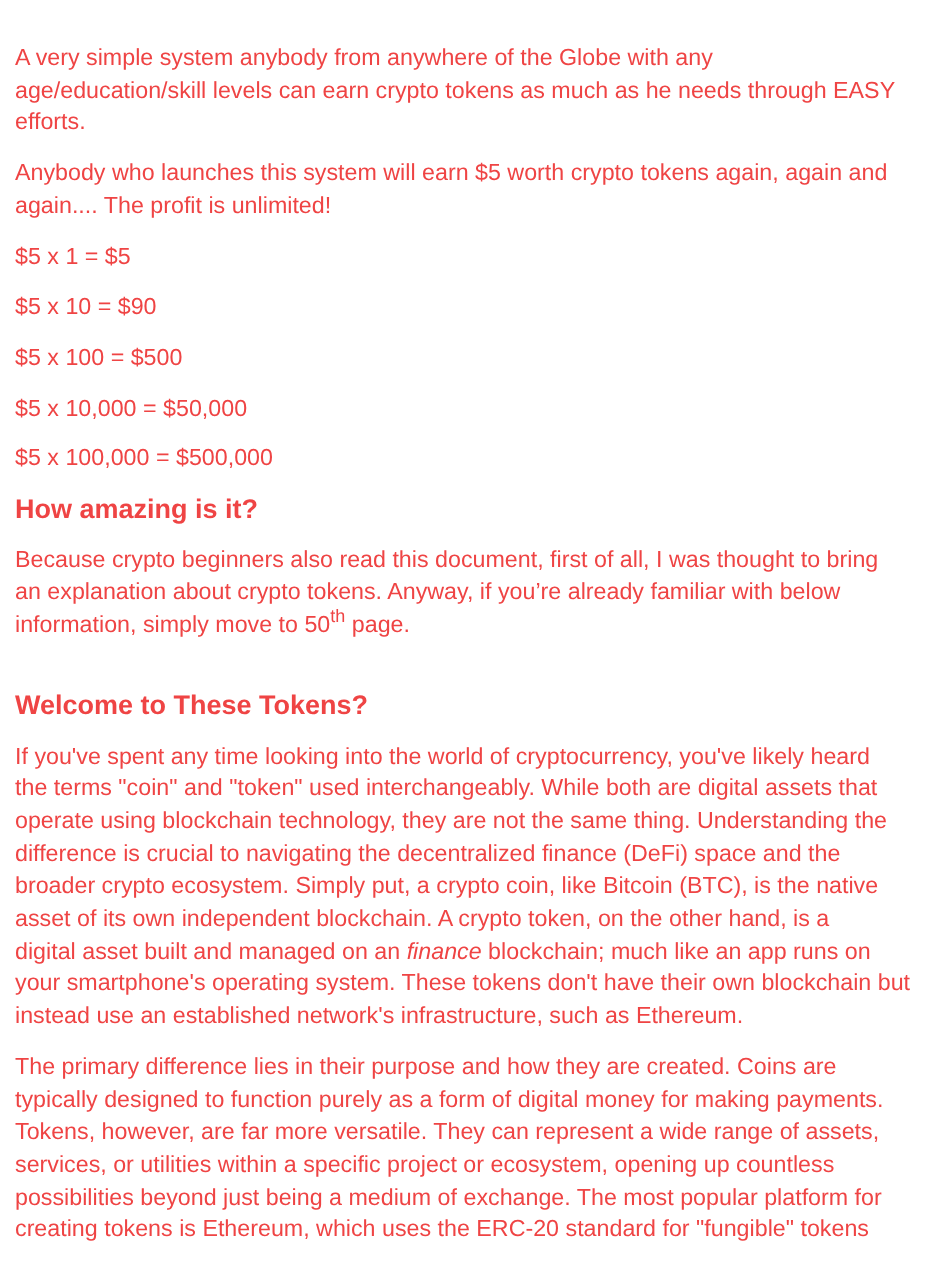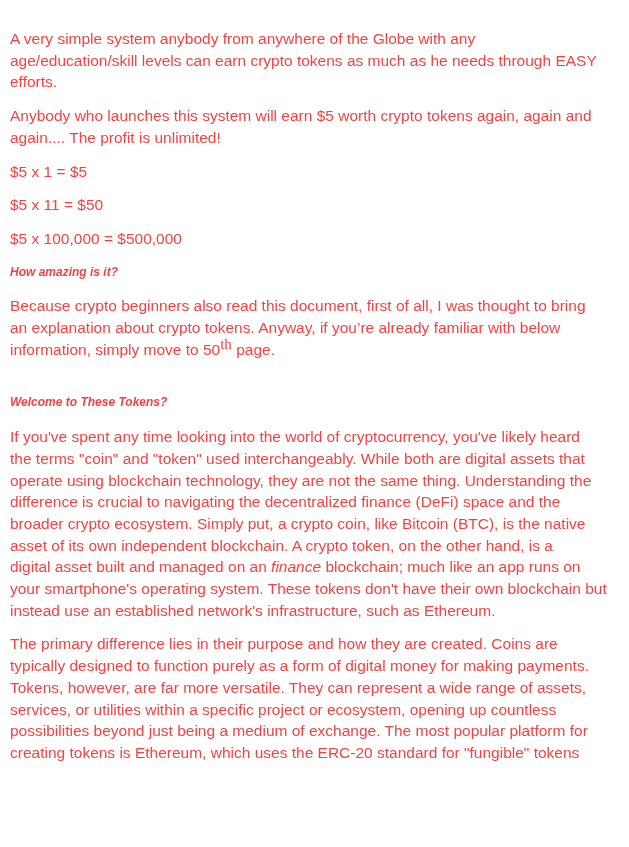--- a/index.html
+++ b/index.html
@@ -23,51 +23,51 @@
   }
   .para {
     margin: 0 0 12px 0;
     white-space: pre-line;
   }
   .math-line {
     margin: 0 0 12px 0;
     white-space: nowrap;
   }
   .heading {
-    font-size: 12px;
+    font-size: 18px;
     font-weight: 700;
     margin: 0 0 12px 0;
-    font-style: italic;
   }
   .heading-welcome {
     margin-top: 32px;
   }
   sup.ordinal {
-    font-size: 15px;
+    font-size: 12px;
     line-height: 0;
     vertical-align: super;
-    font-family: Liberation Serif, serif;
   }
   em.inline-italic {
     font-style: italic;
   }
 </style>
 </head>
 <body>
 
 <div class="page">
   <p class="para">A very simple system anybody from anywhere of the Globe with any
 age/education/skill levels can earn crypto tokens as much as he needs through EASY
 efforts.</p>
 
   <p class="para">Anybody who launches this system will earn $5 worth crypto tokens again, again and
 again.... The profit is unlimited!</p>
 
   <p class="math-line">$5 x 1 = $5</p>
-  <p class="math-line">$5 x 11 = $50</p>
+  <p class="math-line">$5 x 10 = $90</p>
+  <p class="math-line">$5 x 100 = $500</p>
+  <p class="math-line">$5 x 10,000 = $50,000</p>
   <p class="math-line">$5 x 100,000 = $500,000</p>
 
   <h2 class="heading">How amazing is it?</h2>
 
   <p class="para"><span>Because crypto beginners also read this document, first of all, I was thought to bring
 an explanation about crypto tokens. Anyway, if you’re already familiar with below
 information, simply move to 50</span><sup class="ordinal">th</sup><span> page.</span></p>
 
   <h2 class="heading heading-welcome">Welcome to These Tokens?</h2>
 

